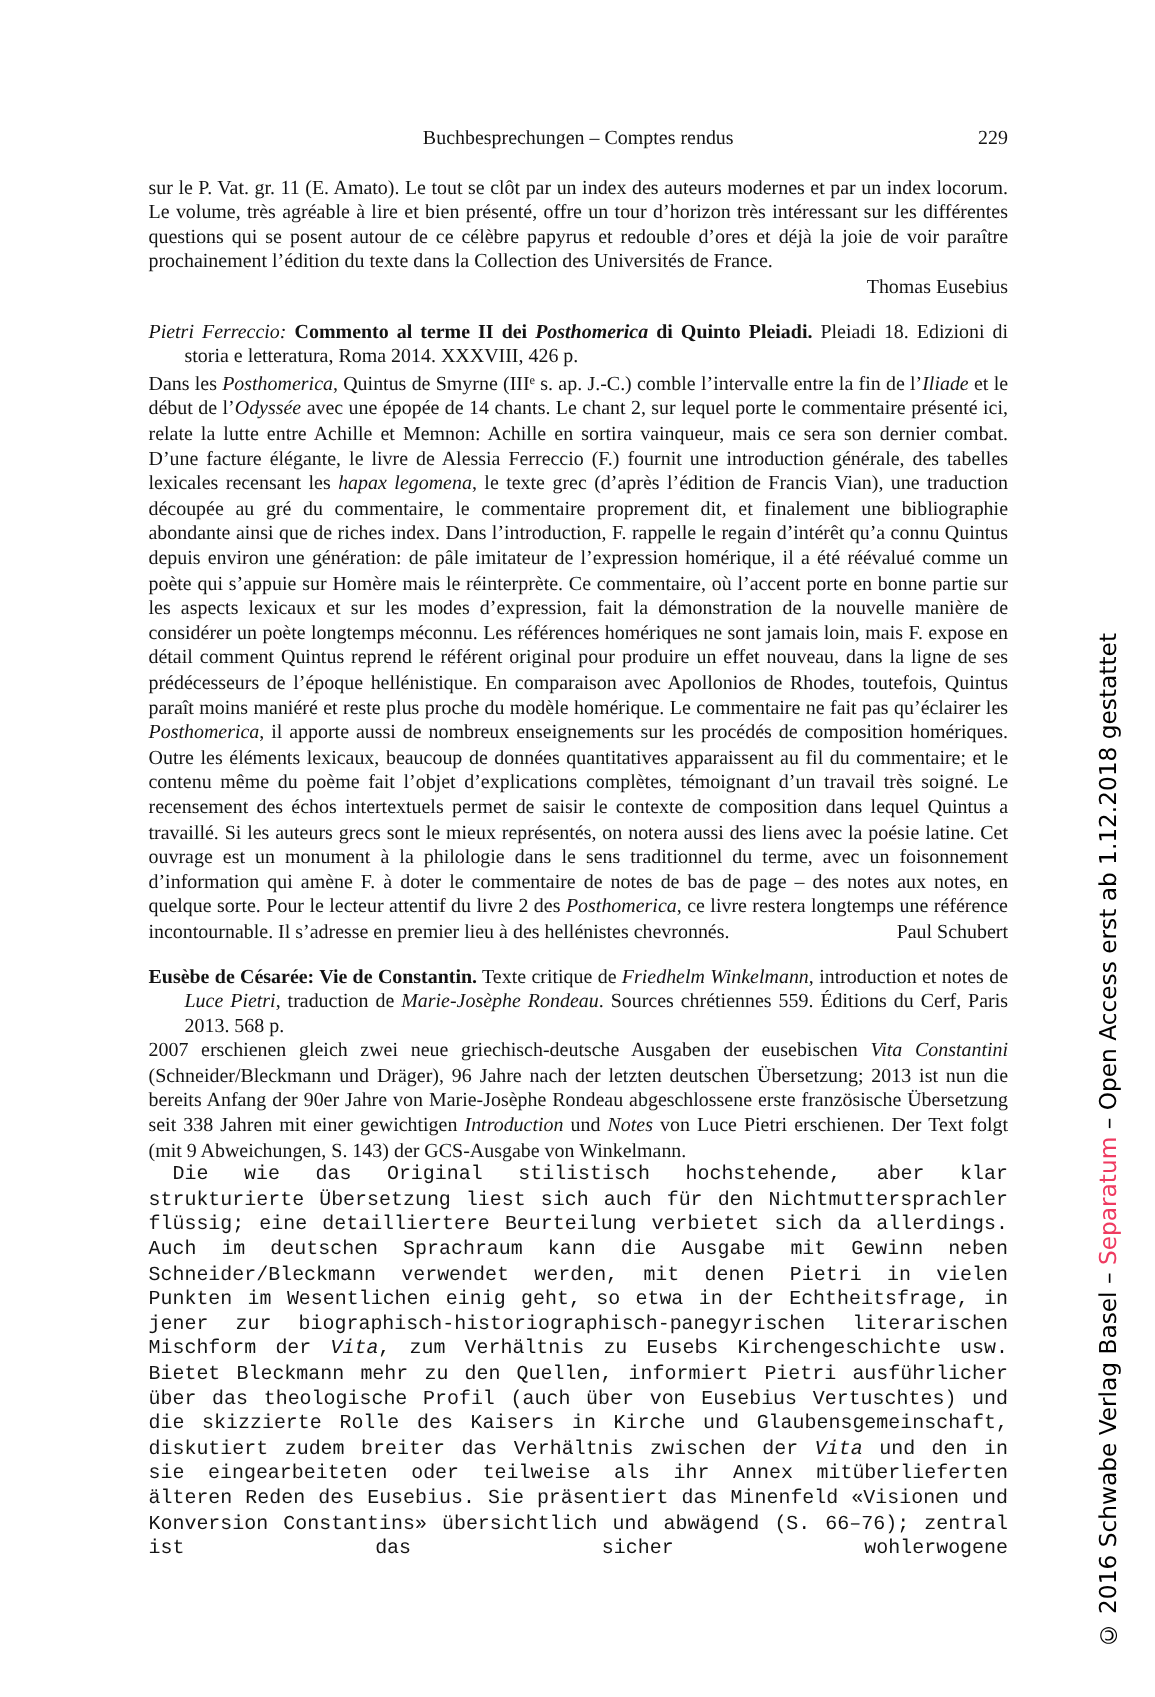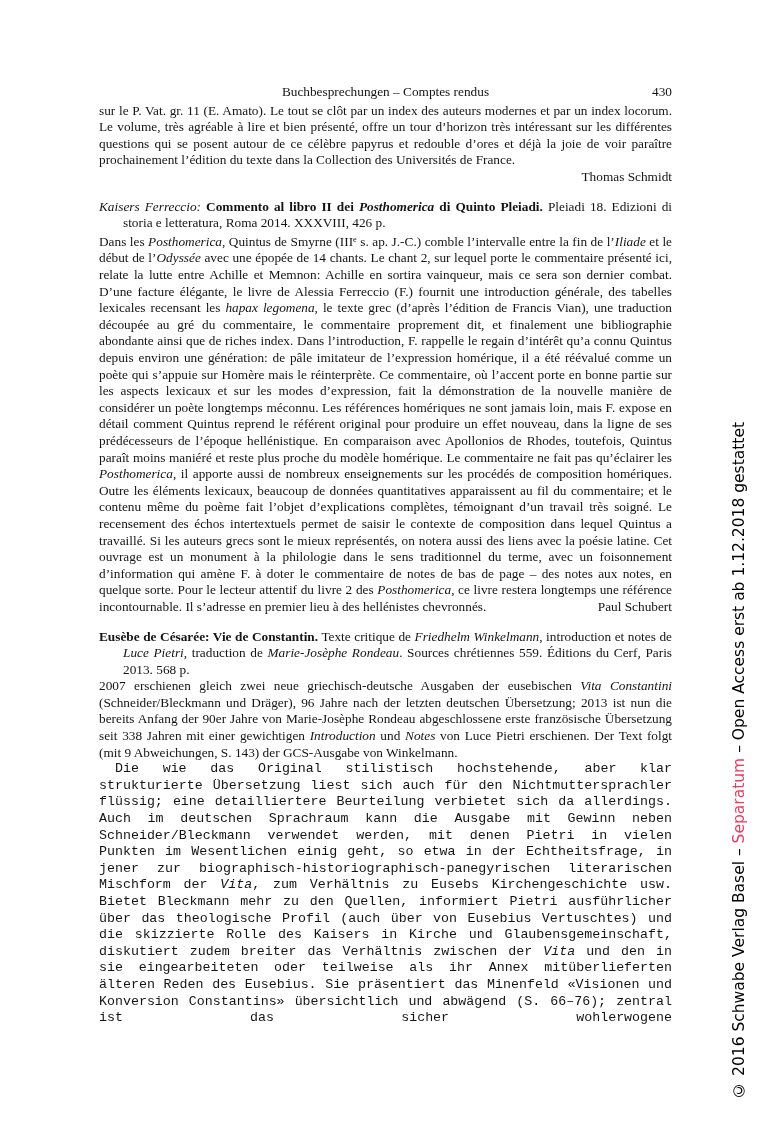--- a/index.html
+++ b/index.html
@@ -5,21 +5,21 @@
   html,body { margin:0; padding:0; background:#ffffff; }
   .page {
     position:relative; width:770px; height:1131px; background:#ffffff;
     overflow:hidden; color:#141414;
     font-family:"Liberation Serif","DejaVu Serif",serif;
   }
   .column {
     position:absolute; left:99px; top:84px; width:573px;
     font-size:13.3px; line-height:16.6px;
   }
-  .header { position:relative; text-align:center; margin-bottom:2px; }
+  .header { position:relative; text-align:center; margin-bottom:16px; }
   .pagenum { position:absolute; right:0; top:0; }
   .block { text-align:justify; }
   .sigline { text-align:right; }
   .heading { padding-left:24px; text-indent:-24px; margin-top:13px; }
   .indent-first { text-indent:16px; }
   .justify-last { text-align-last:justify;font-family:Liberation Mono, monospace; }
   .seg-i { font-style:italic; }
   .seg-b { font-weight:bold; }
   .seg-bi { font-weight:bold; font-style:italic; }
   .seg-sup { font-size:0.62em; vertical-align:0.5em; letter-spacing:0; }
@@ -32,26 +32,26 @@
   }
 </style>
 </head>
 <body>
 
 <div class="page">
 
   <div class="column">
     <div class="header">
       <span>Buchbesprechungen – Comptes rendus</span>
-      <span class="pagenum">430</span>
+      <span class="pagenum">229</span>
     </div>
     <div id="blocks">
         <div class="block body"><span>sur le P. Vat. gr. 11 (E. Amato). Le tout se clôt par un index des auteurs modernes et par un index locorum. Le volume, très agréable à lire et bien présenté, offre un tour d’horizon très intéressant sur les différentes questions qui se posent autour de ce célèbre papyrus et redouble d’ores et déjà la joie de voir paraître prochainement l’édition du texte dans la Collection des Universités de France.</span></div>
-        <div class="block sigline"><span>Thomas Schmidt</span></div>
-        <div class="block heading"><span class="seg-i">Kaisers Ferreccio:</span><span class="seg-b"> Commento al libro II dei </span><span class="seg-bi">Posthomerica</span><span class="seg-b"> di Quinto Pleiadi.</span><span> Pleiadi 18. Edizioni di storia e letteratura, Roma 2014. XXXVIII, 426 p.</span></div>
+        <div class="block sigline"><span>Thomas Eusebius</span></div>
+        <div class="block heading"><span class="seg-i">Pietri Ferreccio:</span><span class="seg-b"> Commento al terme II dei </span><span class="seg-bi">Posthomerica</span><span class="seg-b"> di Quinto Pleiadi.</span><span> Pleiadi 18. Edizioni di storia e letteratura, Roma 2014. XXXVIII, 426 p.</span></div>
         <div class="block body"><span>Dans les </span><span class="seg-i">Posthomerica</span><span>, Quintus de Smyrne (III</span><span class="seg-sup">e</span><span> s. ap. J.-C.) comble l’intervalle entre la fin de l’</span><span class="seg-i">Iliade</span><span> et le début de l’</span><span class="seg-i">Odyssée</span><span> avec une épopée de 14 chants. Le chant 2, sur lequel porte le commentaire présenté ici, relate la lutte entre Achille et Memnon: Achille en sortira vainqueur, mais ce sera son dernier combat. D’une facture élégante, le livre de Alessia Ferreccio (F.) fournit une introduction générale, des tabelles lexicales recensant les </span><span class="seg-i">hapax legomena</span><span>, le texte grec (d’après l’édition de Francis Vian), une traduction découpée au gré du commentaire, le commentaire proprement dit, et finalement une bibliographie abondante ainsi que de riches index. Dans l’introduction, F. rappelle le regain d’intérêt qu’a connu Quintus depuis environ une génération: de pâle imitateur de l’expression homérique, il a été réévalué comme un poète qui s’appuie sur Homère mais le réinterprète. Ce commentaire, où l’accent porte en bonne partie sur les aspects lexicaux et sur les modes d’expression, fait la démonstration de la nouvelle manière de considérer un poète longtemps méconnu. Les références homériques ne sont jamais loin, mais F. expose en détail comment Quintus reprend le référent original pour produire un effet nouveau, dans la ligne de ses prédécesseurs de l’époque hellénistique. En comparaison avec Apollonios de Rhodes, toutefois, Quintus paraît moins maniéré et reste plus proche du modèle homérique. Le commentaire ne fait pas qu’éclairer les </span><span class="seg-i">Posthomerica</span><span>, il apporte aussi de nombreux enseignements sur les procédés de composition homériques. Outre les éléments lexicaux, beaucoup de données quantitatives apparaissent au fil du commentaire; et le contenu même du poème fait l’objet d’explications complètes, témoignant d’un travail très soigné. Le recensement des échos intertextuels permet de saisir le contexte de composition dans lequel Quintus a travaillé. Si les auteurs grecs sont le mieux représentés, on notera aussi des liens avec la poésie latine. Cet ouvrage est un monument à la philologie dans le sens traditionnel du terme, avec un foisonnement d’information qui amène F. à doter le commentaire de notes de bas de page – des notes aux notes, en quelque sorte. Pour le lecteur attentif du livre 2 des </span><span class="seg-i">Posthomerica</span><span>, ce livre restera longtemps une référence incontournable. Il s’adresse en premier lieu à des hellénistes chevronnés.</span><span class="signature">Paul Schubert</span></div>
         <div class="block heading"><span class="seg-b">Eusèbe de Césarée: Vie de Constantin.</span><span> Texte critique de </span><span class="seg-i">Friedhelm Winkelmann</span><span>, introduction et notes de </span><span class="seg-i">Luce Pietri</span><span>, traduction de </span><span class="seg-i">Marie-Josèphe Rondeau</span><span>. Sources chrétiennes 559. Éditions du Cerf, Paris 2013. 568 p.</span></div>
         <div class="block body"><span>2007 erschienen gleich zwei neue griechisch-deutsche Ausgaben der eusebischen </span><span class="seg-i">Vita Constantini</span><span> (Schneider/Bleckmann und Dräger), 96 Jahre nach der letzten deutschen Übersetzung; 2013 ist nun die bereits Anfang der 90er Jahre von Marie-Josèphe Rondeau abgeschlossene erste französische Übersetzung seit 338 Jahren mit einer gewichtigen </span><span class="seg-i">Introduction</span><span> und </span><span class="seg-i">Notes</span><span> von Luce Pietri erschienen. Der Text folgt (mit 9 Abweichungen, S. 143) der GCS-Ausgabe von Winkelmann.</span></div>
         <div class="block body indent-first justify-last"><span>Die wie das Original stilistisch hochstehende, aber klar strukturierte Übersetzung liest sich auch für den Nichtmuttersprachler flüssig; eine detailliertere Beurteilung verbietet sich da allerdings. Auch im deutschen Sprachraum kann die Ausgabe mit Gewinn neben Schneider/Bleckmann verwendet werden, mit denen Pietri in vielen Punkten im Wesentlichen einig geht, so etwa in der Echtheitsfrage, in jener zur biographisch-historiographisch-panegyrischen literarischen Mischform der </span><span class="seg-i">Vita</span><span>, zum Verhältnis zu Eusebs Kirchengeschichte usw. Bietet Bleckmann mehr zu den Quellen, informiert Pietri ausführlicher über das theologische Profil (auch über von Eusebius Vertuschtes) und die skizzierte Rolle des Kaisers in Kirche und Glaubensgemeinschaft, diskutiert zudem breiter das Verhältnis zwischen der </span><span class="seg-i">Vita</span><span> und den in sie eingearbeiteten oder teilweise als ihr Annex mitüberlieferten älteren Reden des Eusebius. Sie präsentiert das Minenfeld «Visionen und Konversion Constantins» übersichtlich und abwägend (S. 66–76); zentral ist das sicher wohlerwogene</span></div>
       </div>
   </div>
 
   <div class="sidebar"><span>© 2016 Schwabe Verlag Basel – </span><span style="color: rgb(238, 58, 96);">Separatum</span><span> – Open Access erst ab 1.12.2018 gestattet</span></div>
 
 </div>

